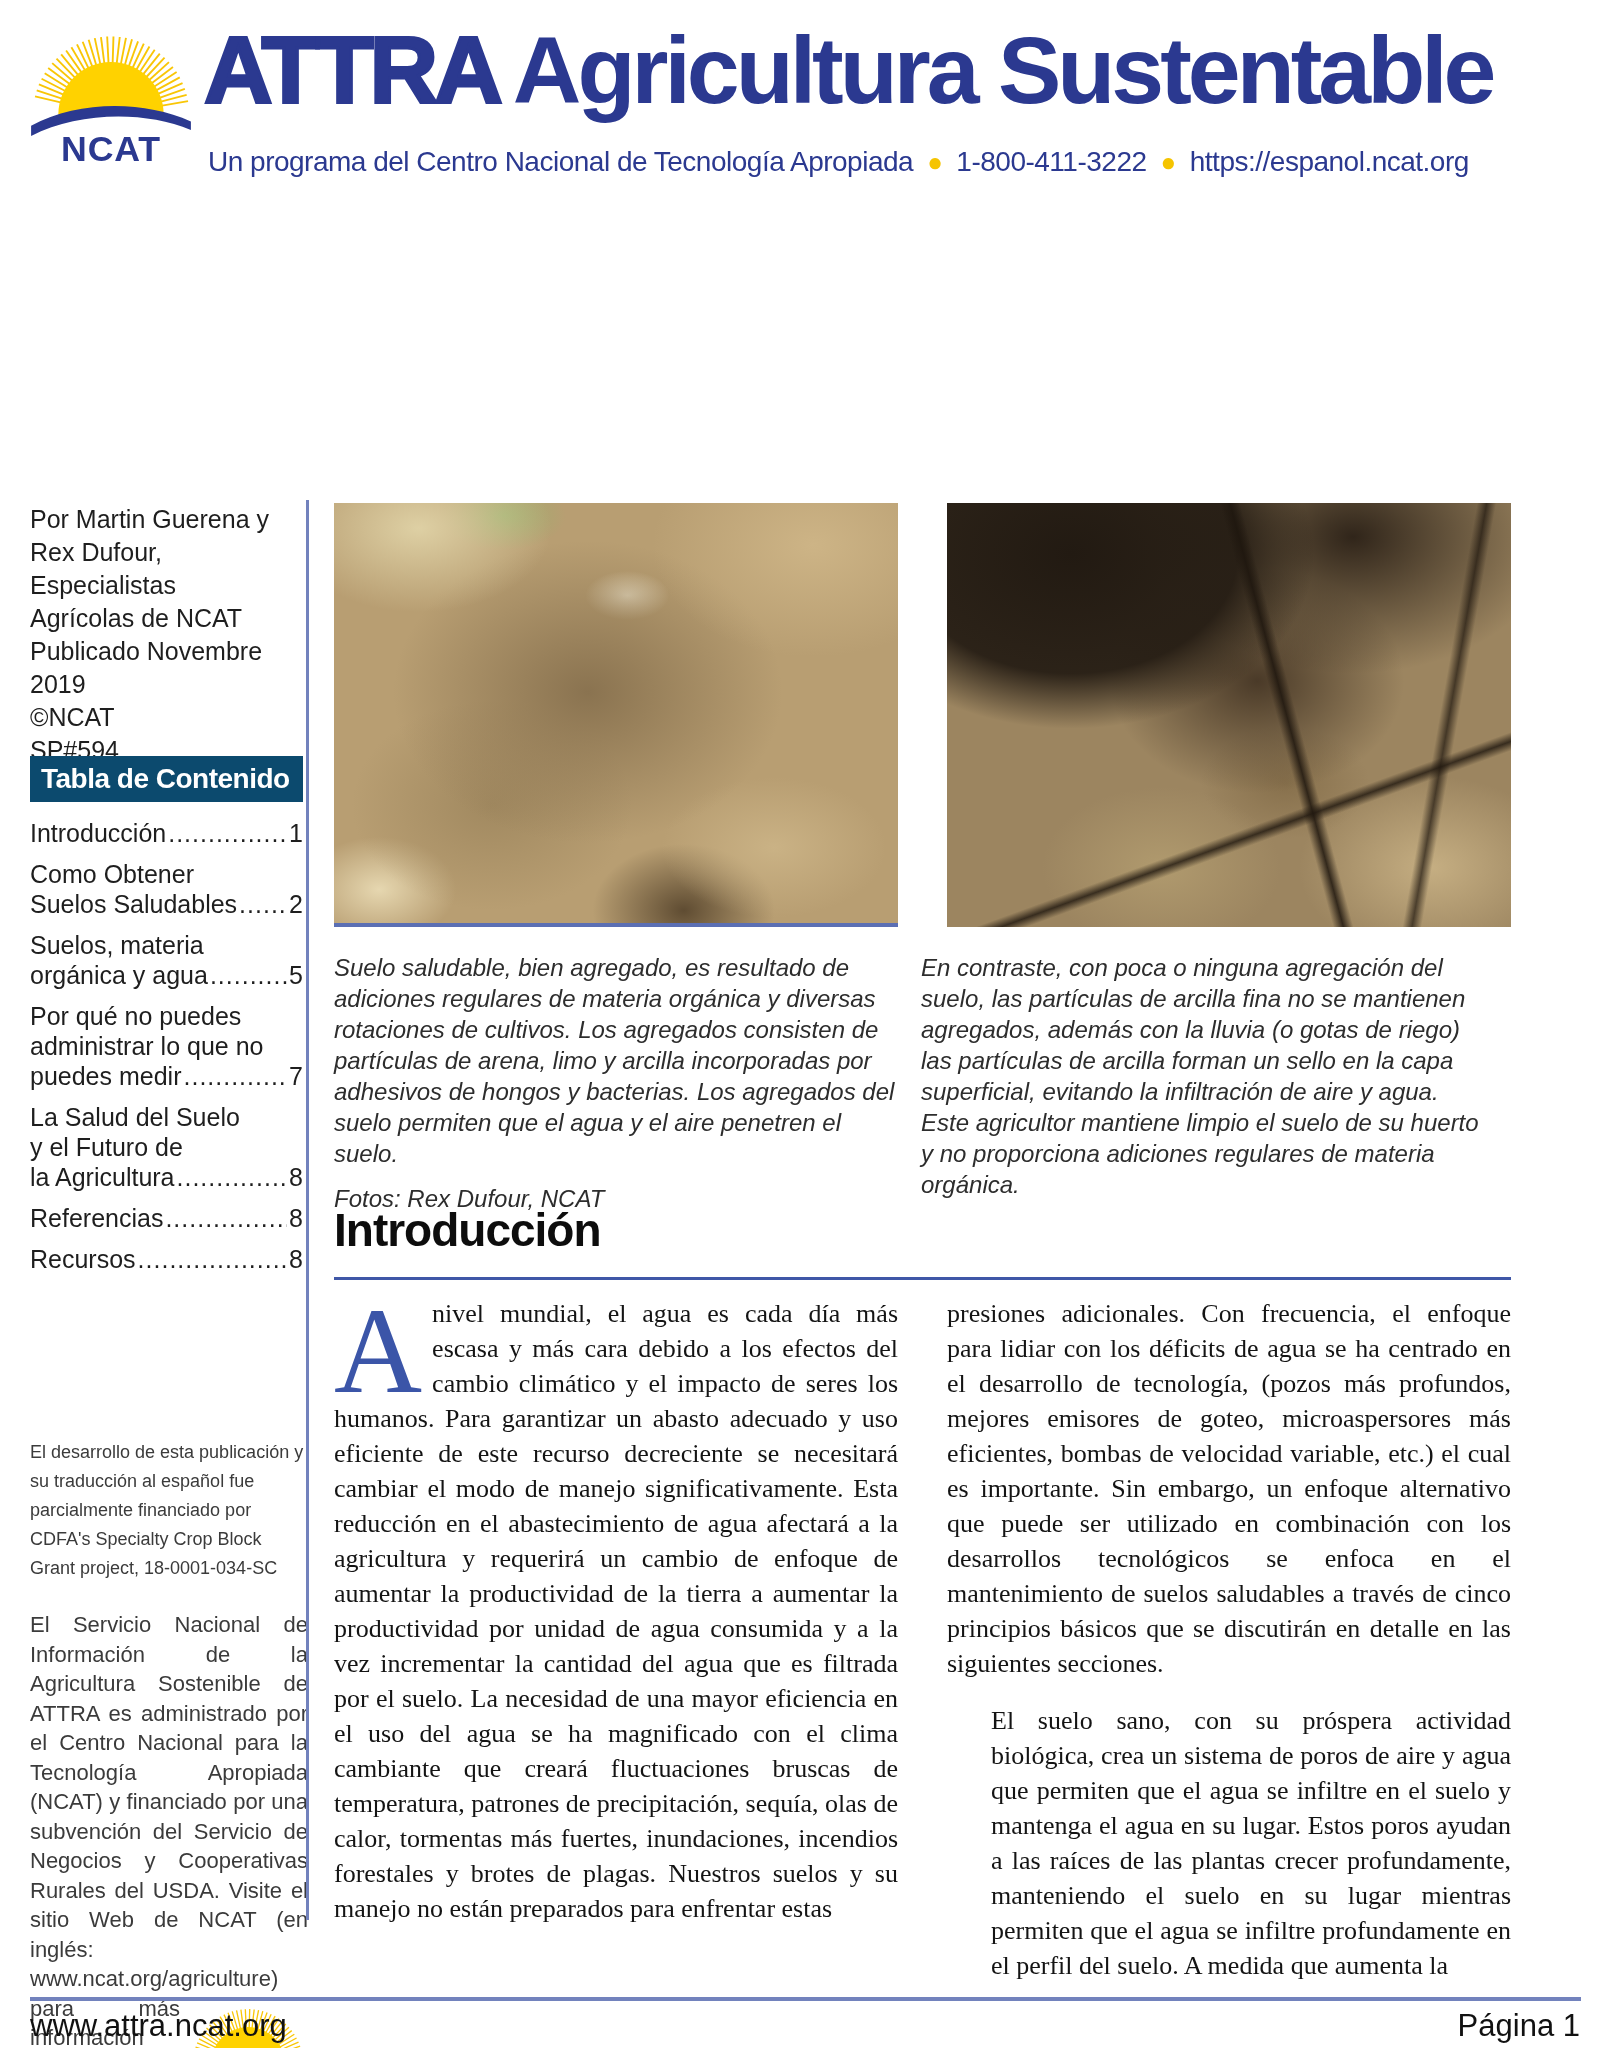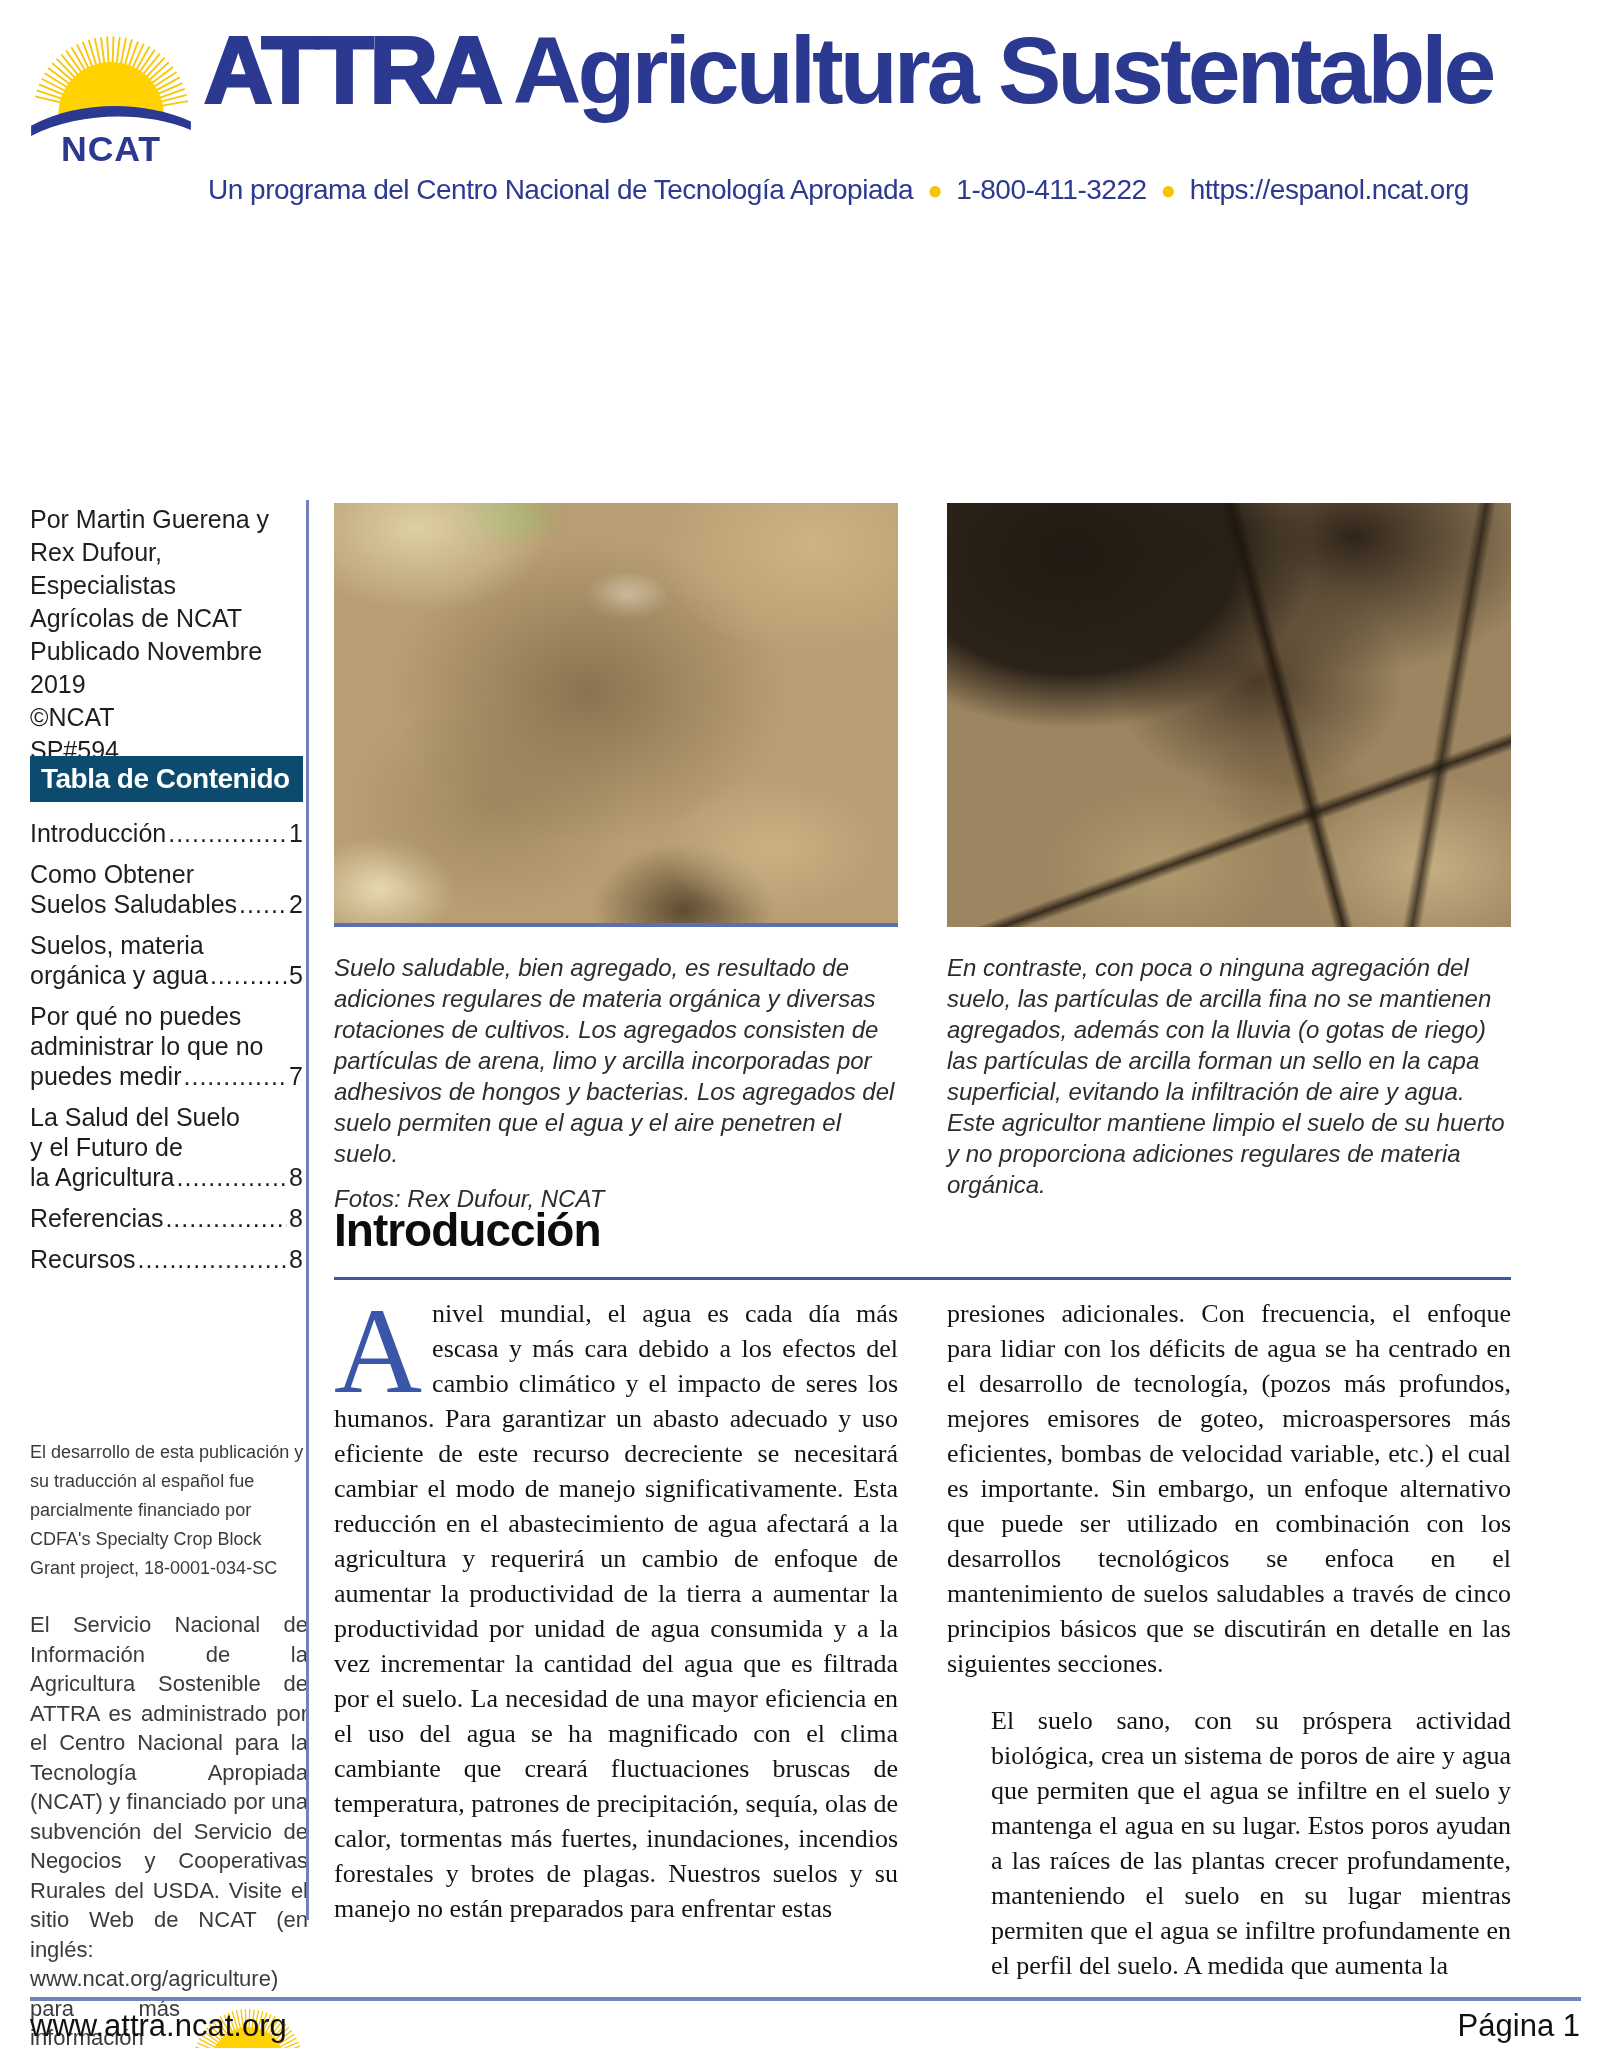--- a/index.html
+++ b/index.html
@@ -13,21 +13,21 @@
   .hdr-logo { position:absolute; left:26px; top:24px; width:170px; height:155px; }
   .hdr-logo svg, .logo-float svg { width:100%; height:100%; display:block; }
   .hdr-title {
     position:absolute; left:204px; top:18px; width:1330px;
     font-size:95px; font-weight:bold; letter-spacing:-4px; color:#2b3990;
     white-space:nowrap; line-height:1.1;
   }
   .hdr-title .attra { -webkit-text-stroke:3px #2b3990; margin-right:14px; }
   .hdr-sub {
     position:absolute; left:208px; top:146px; width:1340px;
-    font-size:28px; color:#2b3990; letter-spacing:-0.5px; white-space:nowrap;margin-top:28px;
+    font-size:28px; color:#2b3990; letter-spacing:-0.5px; white-space:nowrap;
   }
   .ydot { color:#f5c400; font-size:26px; margin:0 14px; }
   
   .main-title {
     position:absolute; left:28px; top:200px; width:1560px;
     font-size:74px; font-weight:bold; letter-spacing:-2.5px;
     line-height:90px; color:#0d0d0d;
   }
   
   .byline { position:absolute; left:30px; top:503px; width:280px;
@@ -74,21 +74,21 @@
       linear-gradient(160deg, transparent 69%, rgba(30,22,14,0.8) 70.5%, transparent 72%),
       linear-gradient(100deg, transparent 83%, rgba(30,22,14,0.7) 84.5%, transparent 86%),
       radial-gradient(ellipse 320px 230px at 22% 12%, #221a12 0%, rgba(34,26,18,0.92) 52%, rgba(34,26,18,0) 76%),
       radial-gradient(ellipse 280px 190px at 72% 8%, #30251a 0%, rgba(48,37,26,0) 72%),
       radial-gradient(ellipse 210px 160px at 55% 42%, #4a3a28 0%, rgba(74,58,40,0) 70%),
       radial-gradient(ellipse 190px 130px at 86% 86%, #c5ae82 0%, rgba(197,174,130,0) 70%),
       radial-gradient(ellipse 170px 115px at 38% 86%, #b09a6e 0%, rgba(176,154,110,0) 70%),
       radial-gradient(ellipse 120px 80px at 60% 66%, #87704c 0%, rgba(135,112,76,0) 70%);
   }
   
-  .captions { position:absolute; left:334px; top:952px; display:flex; gap:49px; }
+  .captions { position:absolute; left:334px; top:952px; display:flex; gap:23px; }
   .caption { width:564px; font-style:italic; font-size:24px; line-height:31px; color:#2d2d2d; }
   .credit { margin-top:14px; }
   
   .intro-head { position:absolute; left:334px; top:1203px;
     font-size:46px; font-weight:bold; letter-spacing:-1px; color:#0d0d0d; }
   .intro-rule { position:absolute; left:334px; top:1277px; width:1177px; height:3px; background:#3f57a7; }
   .columns { position:absolute; left:334px; top:1296px; width:1177px; display:flex; gap:49px; }
   .col { width:564px; font-family:"Liberation Serif", serif; font-size:26px;
     line-height:35px; text-align:justify; hyphens:auto; color:#141414; }
   .col p + p { margin-top:22px;margin-left:44px; }

